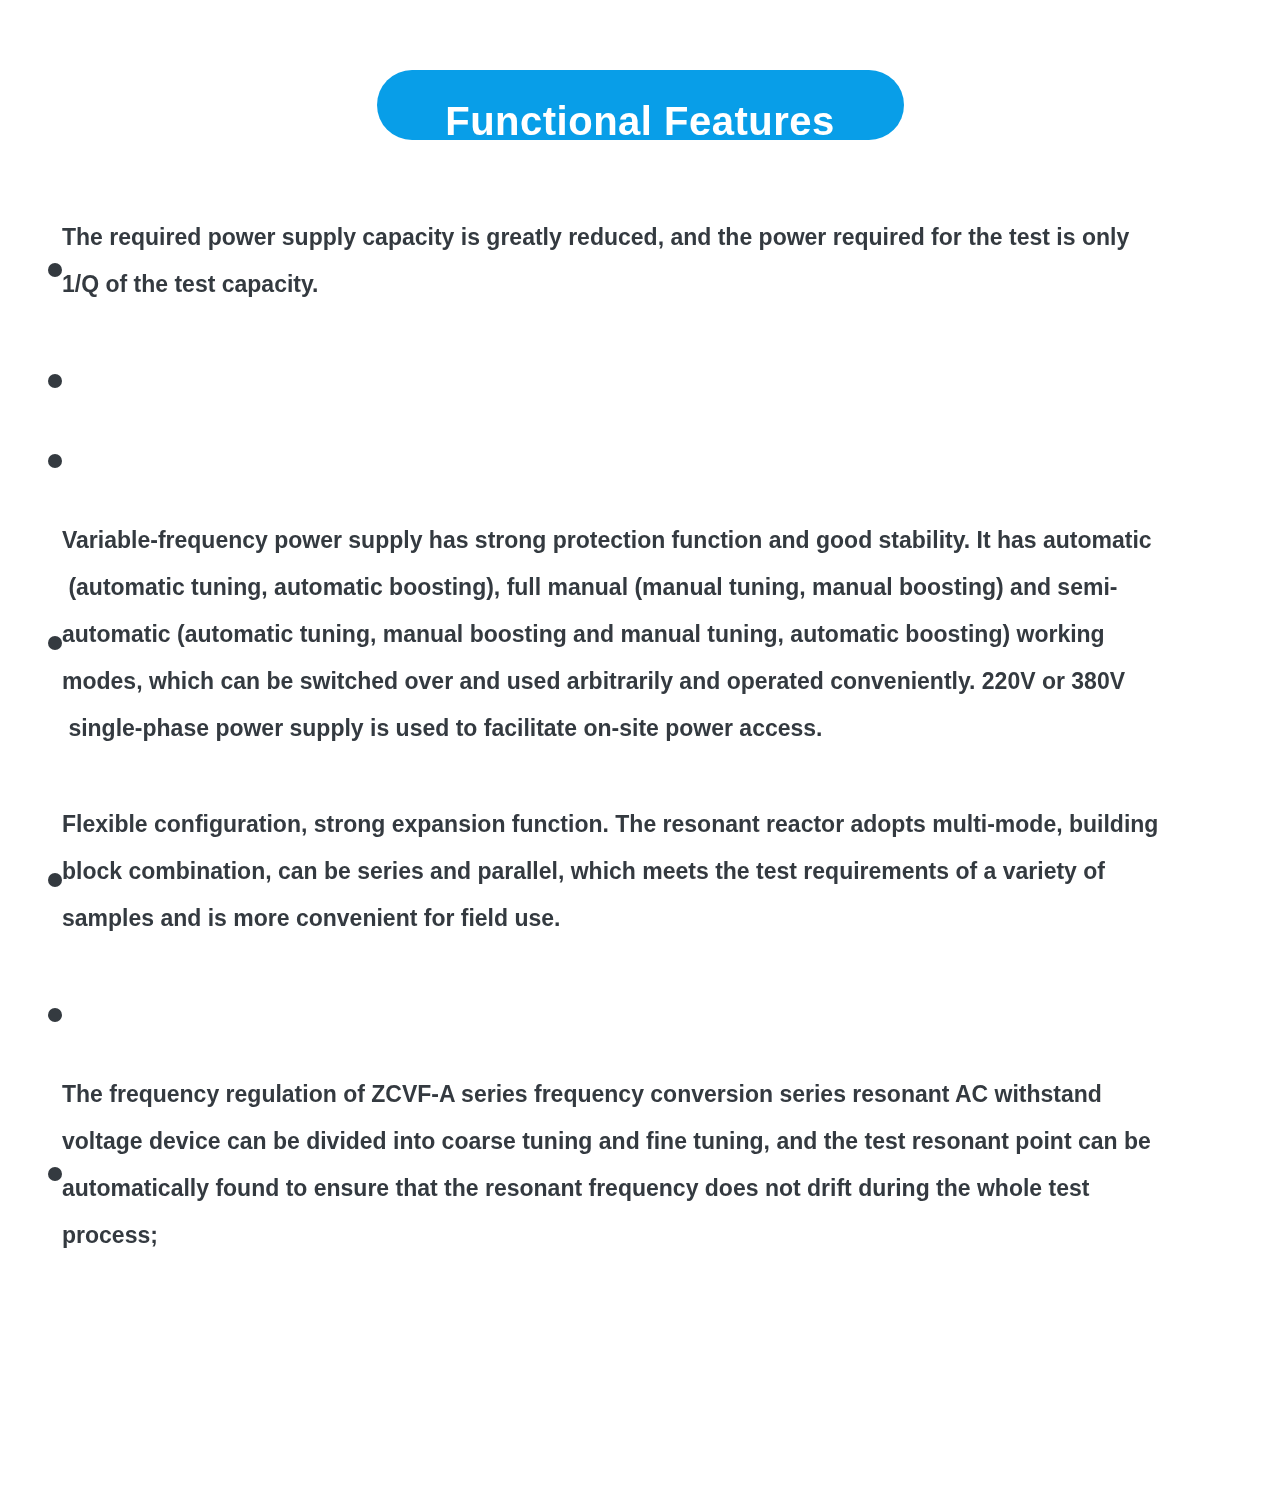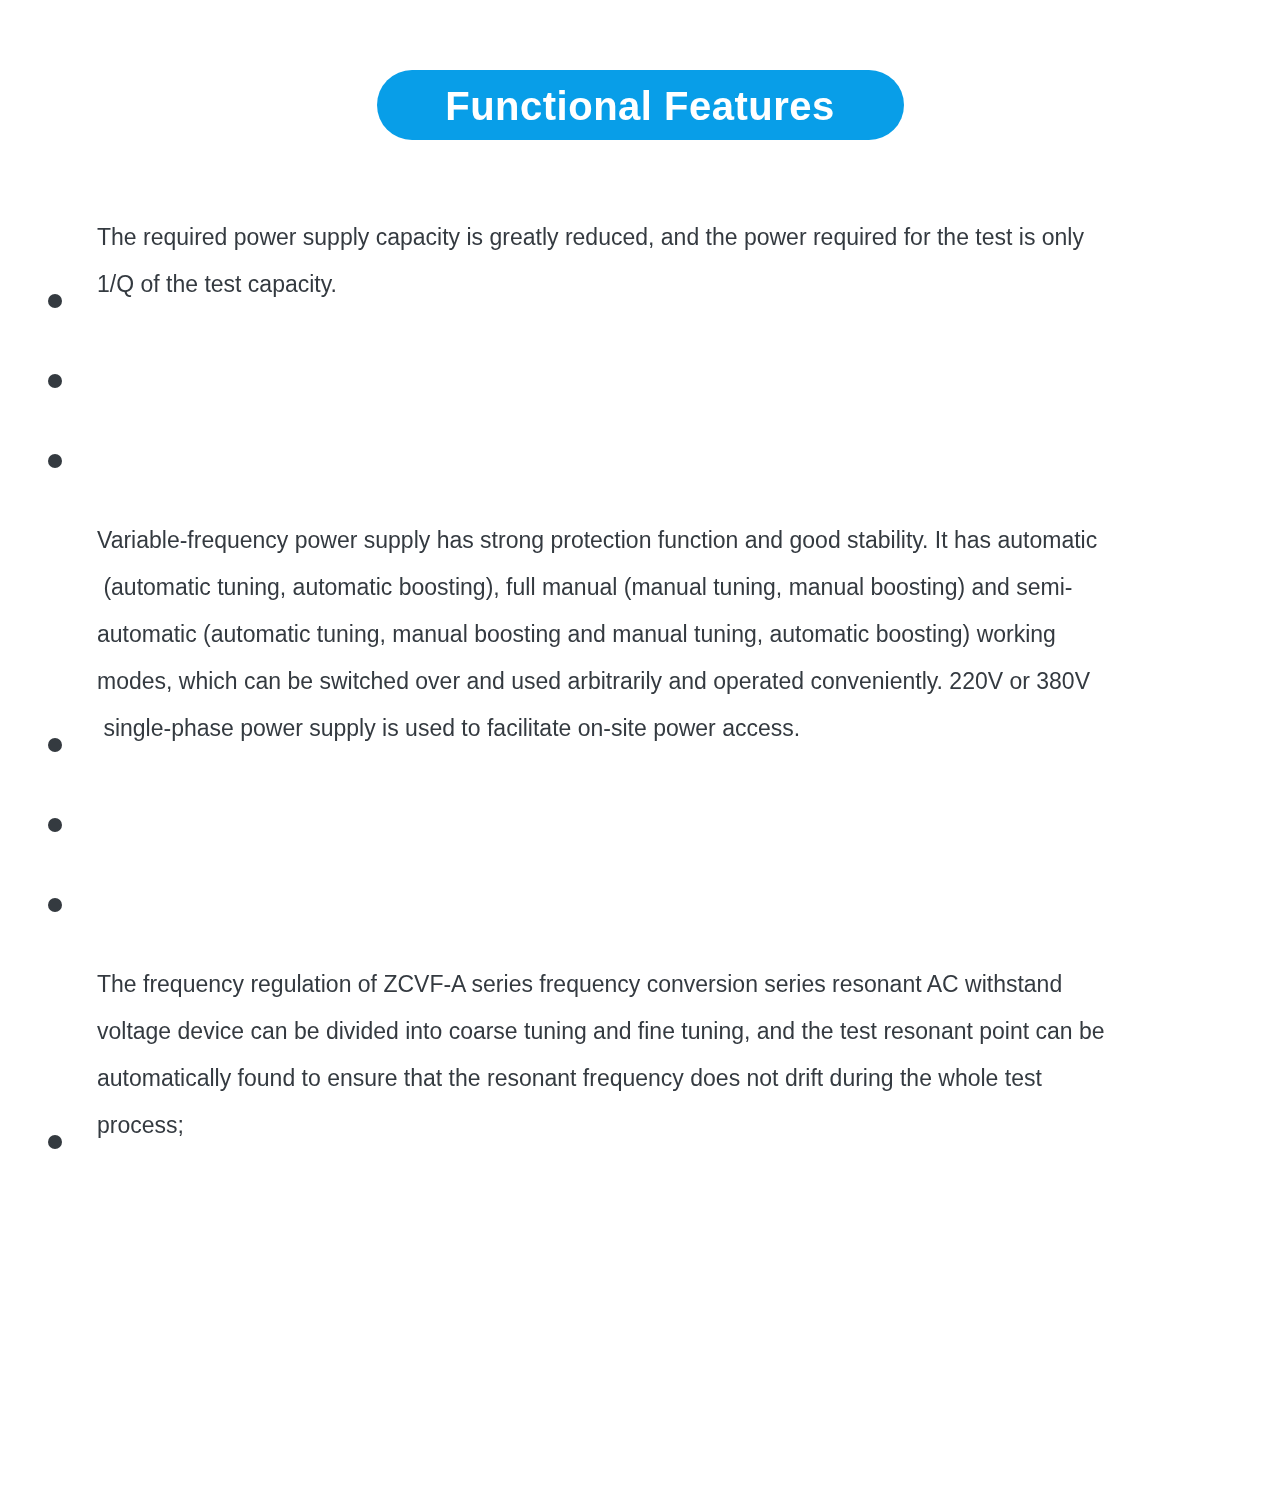--- a/index.html
+++ b/index.html
@@ -22,35 +22,35 @@
     padding-top: 70px;
     text-align: center;
   }
   .title-pill {
     display: inline-block;
     background: var(--accent);
     color: var(--on-accent);
     height: 70px;
     line-height: 70px;
     border-radius: 35px;
-    padding: 1px 62px;
+    padding: 16px 62px;
     min-width: 527px;
     font-size: 40px;
     font-weight: 600;
     letter-spacing: 0.5px;
   }
   .feature-list {
     margin-top: 74px;
     padding: 0 26px 60px 48px;
   }
   .feature-item {
     display: flex;
-    align-items: flex-end;
-    gap: 35px;
+    align-items: center;
     margin-bottom: 49px;
+    font-weight: bold;
   }
   .bullet {
     flex: 0 0 auto;
     width: 14px;
     height: 14px;
     border-radius: 50%;
     background: var(--bullet);
     margin-top: 17px;
   }
   .feature-text {
@@ -89,20 +89,23 @@
     <span class="bullet"></span>
     <p class="feature-text">Variable-frequency power supply has strong protection function and good stability. It has automatic
  (automatic tuning, automatic boosting), full manual (manual tuning, manual boosting) and semi-
 automatic (automatic tuning, manual boosting and manual tuning, automatic boosting) working
 modes, which can be switched over and used arbitrarily and operated conveniently. 220V or 380V
  single-phase power supply is used to facilitate on-site power access.</p>
   </div>
 
   <div class="feature-item">
     <span class="bullet"></span>
+    <p class="feature-text">Flexible configuration, strong expansion function. The resonant reactor adopts multi-mode, building
+block combination, can be series and parallel, which meets the test requirements of a variety of
+samples and is more convenient for field use.</p>
   </div>
 
   <div class="feature-item">
     <span class="bullet"></span>
   </div>
 
   <div class="feature-item">
     <span class="bullet"></span>
     <p class="feature-text">The frequency regulation of ZCVF-A series frequency conversion series resonant AC withstand
 voltage device can be divided into coarse tuning and fine tuning, and the test resonant point can be

